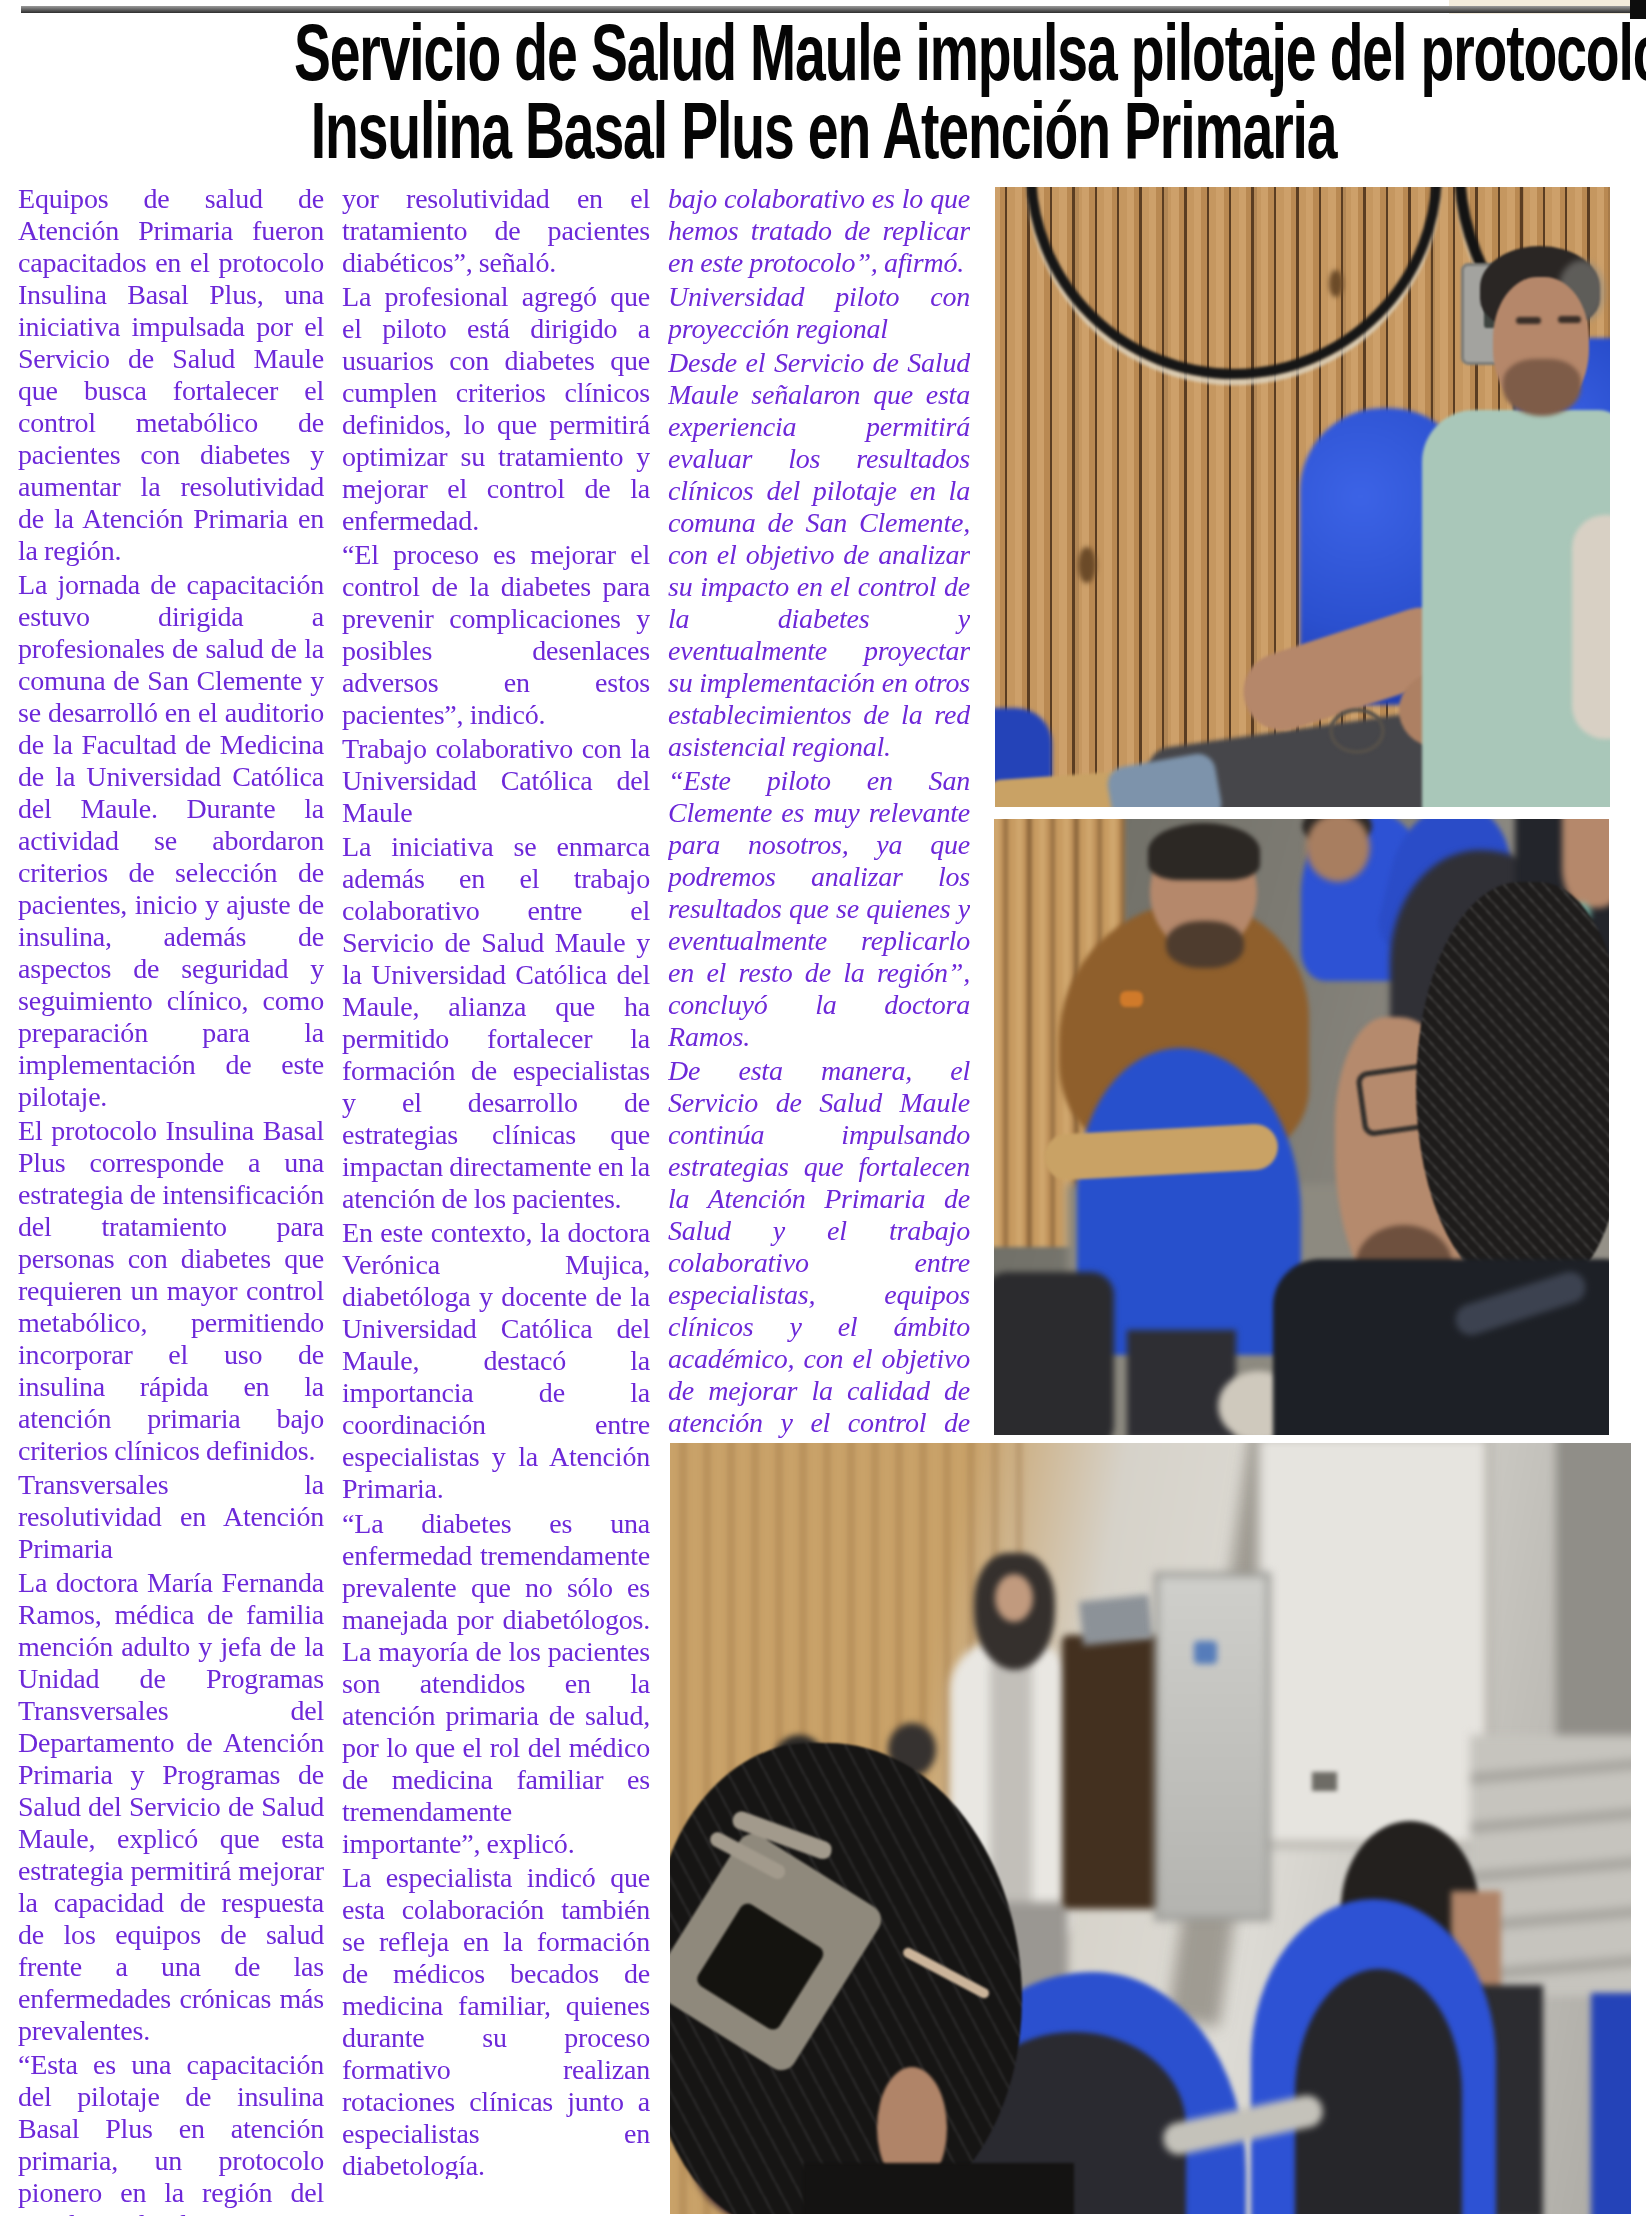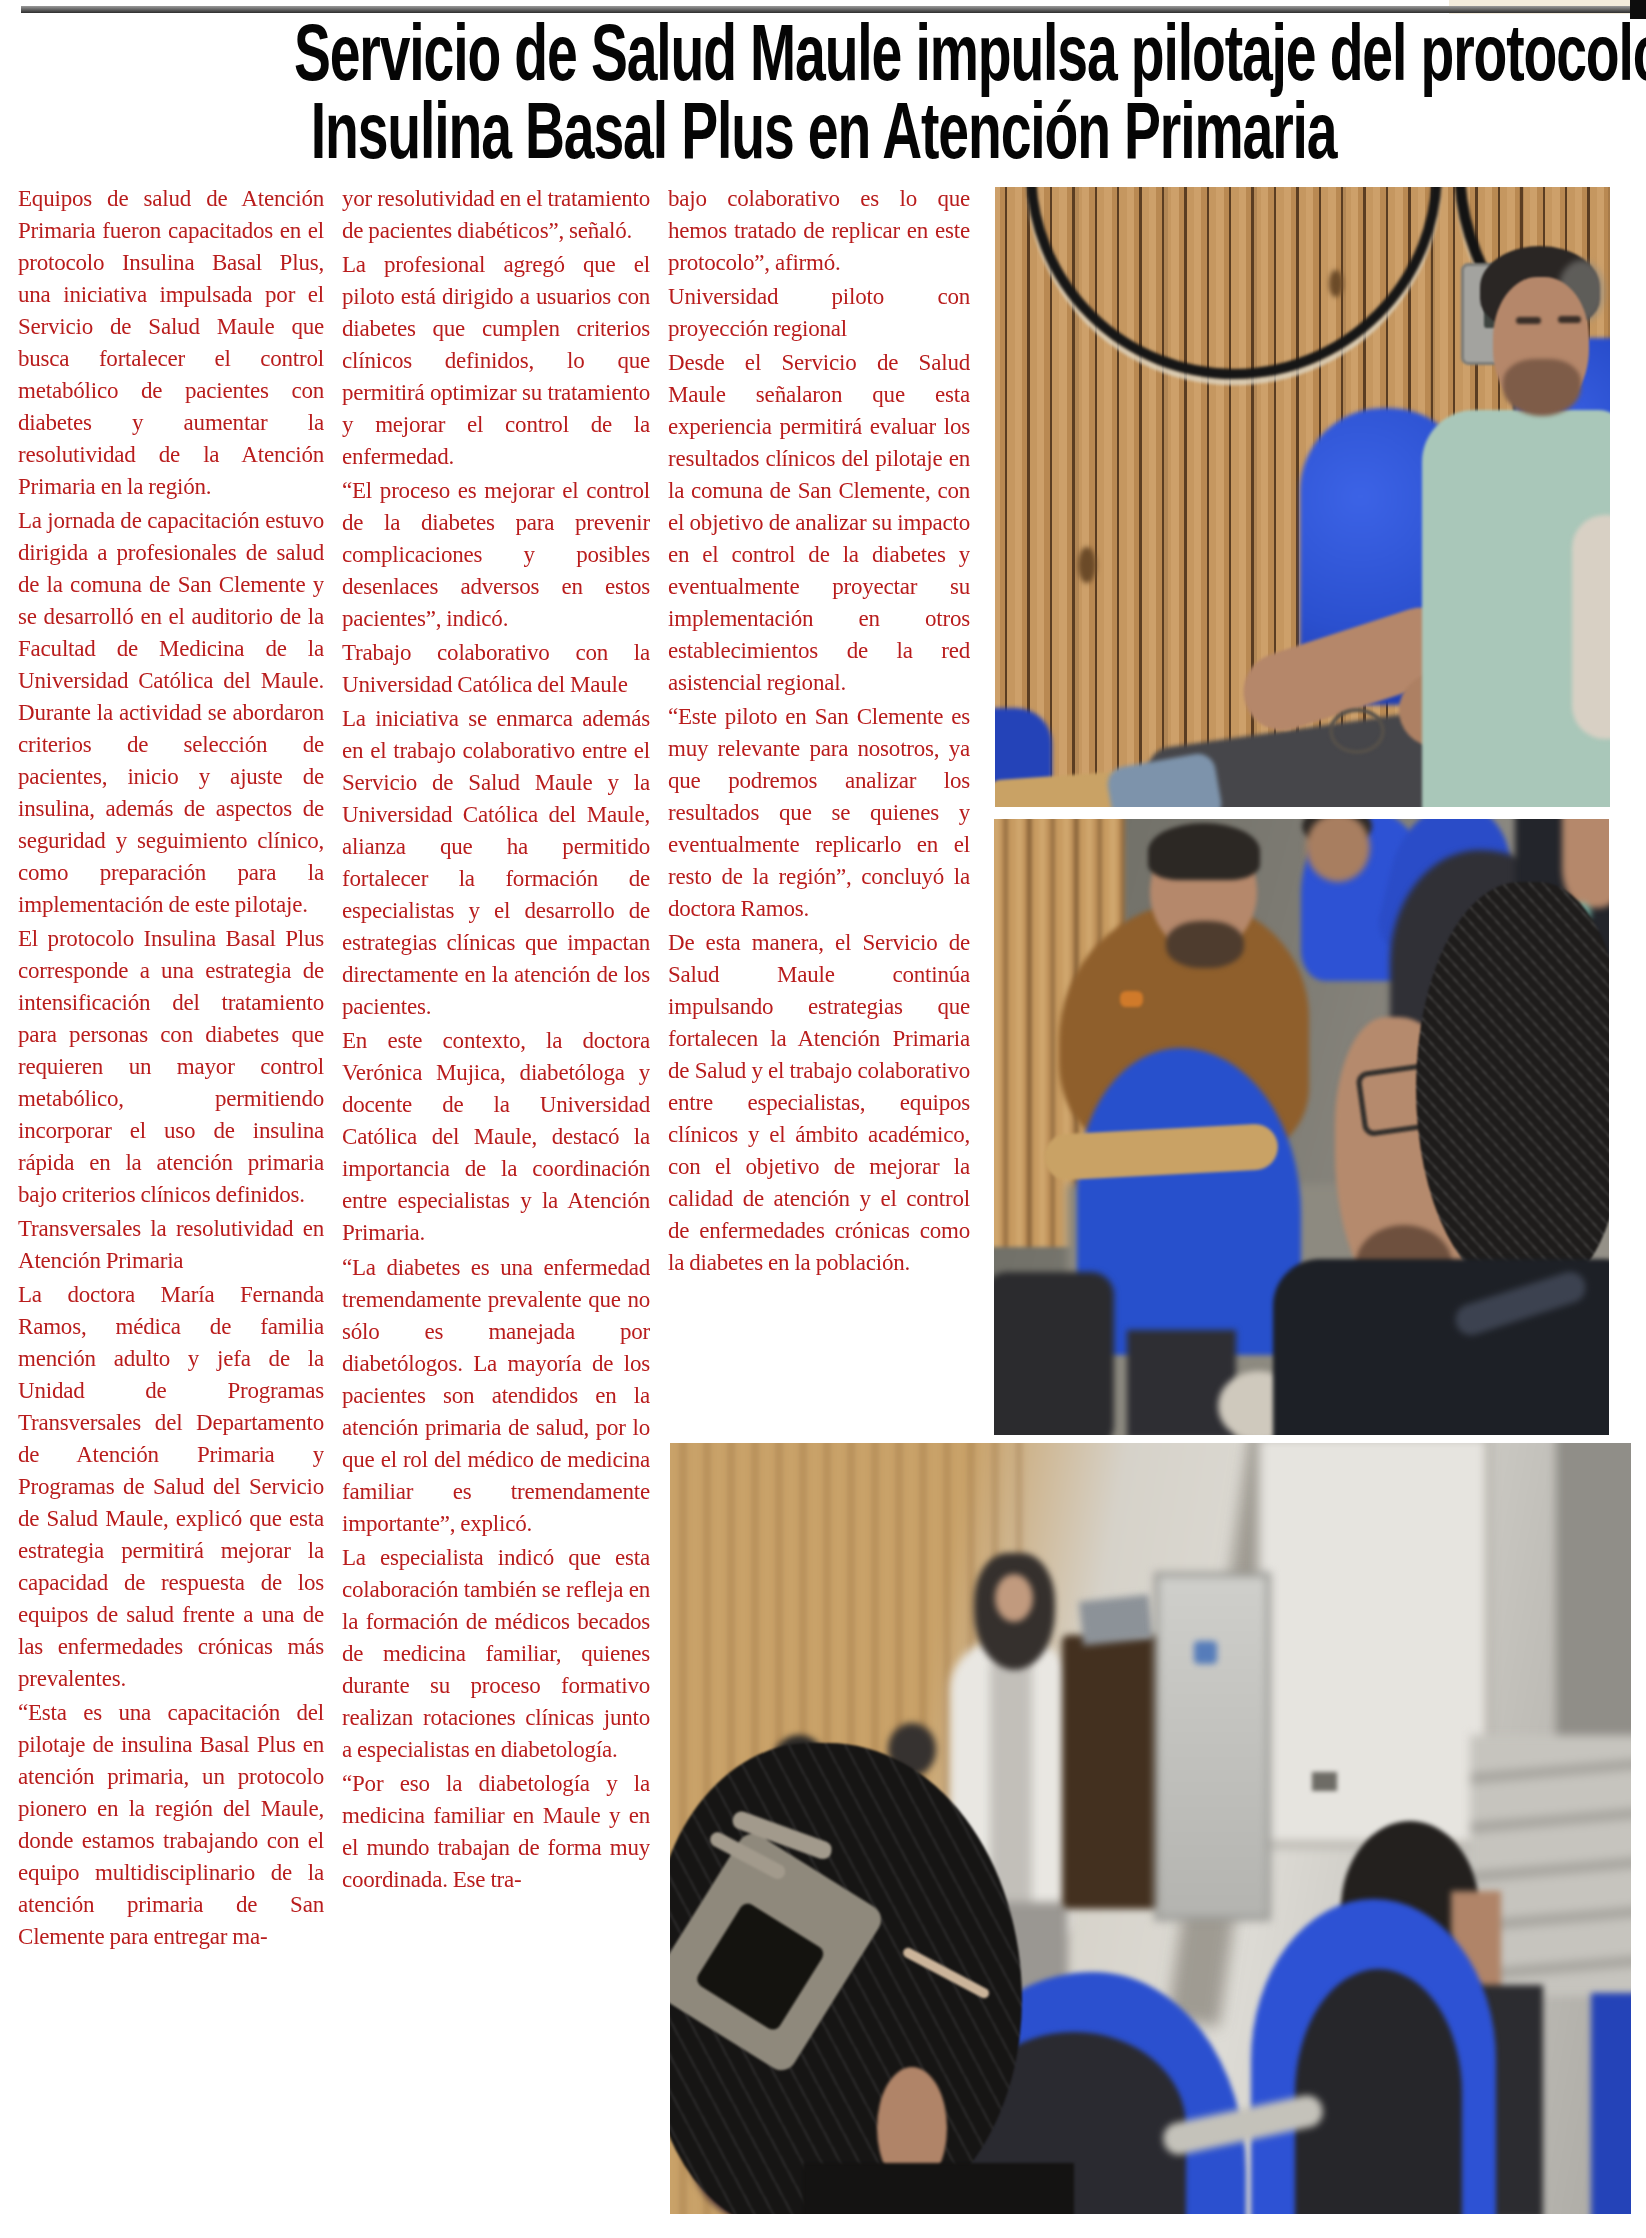--- a/index.html
+++ b/index.html
@@ -12,27 +12,27 @@
             background:linear-gradient(#9a9a9a,#2e2e2e);}
   .corner-square{position:absolute;left:1630px;top:0;width:16.7px;height:19px;background:#0d0d0d;}
 
   
   .headline{position:absolute;left:0;top:13.5px;width:1647px;text-align:center;color:#050505;}
   .headline .hl-line{white-space:nowrap;font-family:"Liberation Sans",sans-serif;
         font-weight:bold;font-size:79px;line-height:78px;letter-spacing:-1.6px;}
   .headline .squeeze{display:inline-block;transform:scaleX(0.70);transform-origin:50% 50%;}
 
   
-  .col{position:absolute;top:183px;font-size:23px;line-height:32px;color:#b91c1c;
+  .col{position:absolute;top:183px;font-size:28px;line-height:32px;color:#6d28d9;
        text-align:justify;overflow:hidden;hyphens:auto;-webkit-hyphens:auto;
        overflow-wrap:break-word;word-spacing:-0.5px;letter-spacing:-0.2px;}
   .col p{margin:0 0 2.1px 0;}
   .col-1{left:18px;width:306px;height:2033px;}
   .col-2{left:342px;width:308px;height:1996px;}
-  .col-3{left:668px;width:302px;height:1261px;}
+  .col-3{left:668px;width:302px;height:1261px;font-style:italic;}
 
   
   .photo{position:absolute;overflow:hidden;background:#8a8a84;}
   .photo div{position:absolute;}
   .ph1{left:995px;top:187px;width:615px;height:620px;}
   .ph2{left:994px;top:819px;width:615px;height:616px;}
   .ph3{left:670px;top:1443px;width:961px;height:771px;}
 
   
   .p1-wood{inset:-10.4px;background:

